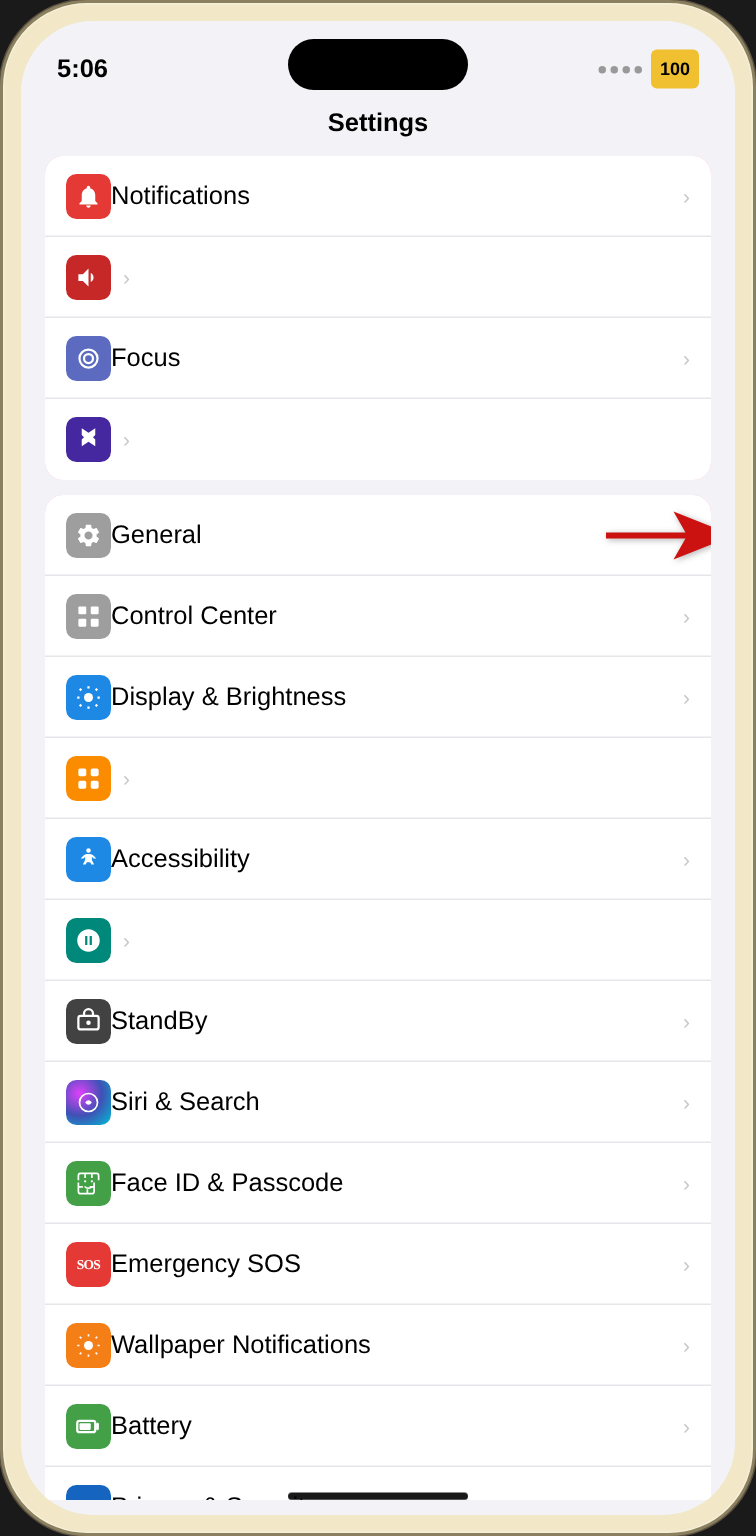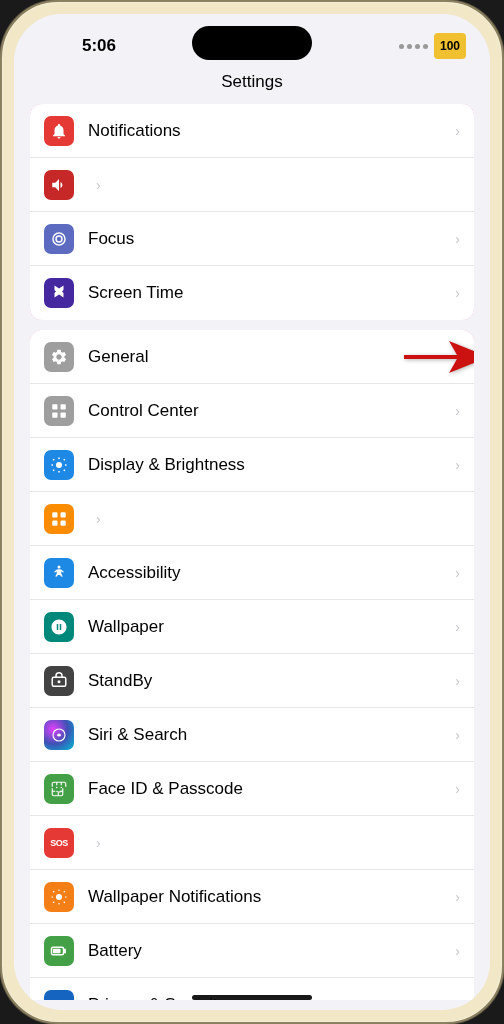--- a/index.html
+++ b/index.html
@@ -42,21 +42,20 @@
       align-items: center;
       padding: 14px 24px 0;
       height: 50px;
       background: #f2f2f7;
     }
 
     .status-time {
       font-size: 17px;
       font-weight: 600;
       color: #000;
-      margin-left: 44px;
     }
 
     .dynamic-island {
       width: 120px;
       height: 34px;
       background: #000;
       border-radius: 20px;
       position: absolute;
       top: 12px;
       left: 50%;
@@ -88,21 +87,21 @@
       font-size: 12px;
       font-weight: 700;
       padding: 6px 6px;
       border-radius: 4px;
     }
 
     
     .page-title {
       text-align: center;
       font-size: 17px;
-      font-weight: 400;
+      font-weight: 700;
       color: #000;
       padding: 8px 0 12px;
       background: #f2f2f7;
     }
 
     
     .settings-content {
       overflow-y: auto;
       height: calc(100% - 100px);
       padding-bottom: 30px;
@@ -130,24 +129,24 @@
       border-bottom: none;
     }
 
     .row-icon {
       width: 30px;
       height: 30px;
       border-radius: 7px;
       display: flex;
       align-items: center;
       justify-content: center;
-      margin-right: 14px;
       flex-shrink: 0;
       font-size: 16px;
       color: #fff;
+      font-family: Liberation Serif, serif;
     }
 
     .row-label {
       flex: 1;
       font-size: 17px;
       color: #000;
     }
 
     .row-chevron {
       color: #c7c7cc;
@@ -244,21 +243,20 @@
           <span class="row-label">Focus</span>
           <span class="row-chevron">›</span>
         </div>
 
         <div class="settings-row">
           <div class="row-icon icon-purple-dark">
             <svg class="icon-svg" viewBox="0 0 24 24" fill="white">
                 <path d="M6 2v6l2 2-2 2v6l6-4 6 4v-6l-2-2 2-2V2l-6 4-6-4z"></path>
               </svg>
           </div>
-          <span class="row-label">Screen Time</span>
           <span class="row-chevron">›</span>
         </div>
 
       </div>
 
       <div class="settings-group">
 
         <div class="settings-row" style="position:relative; overflow:visible;">
           <div class="row-icon icon-gray">
             <svg class="icon-svg" viewBox="0 0 24 24" fill="white">
@@ -319,21 +317,20 @@
           <span class="row-label">Accessibility</span>
           <span class="row-chevron">›</span>
         </div>
 
         <div class="settings-row">
           <div class="row-icon icon-teal">
             <svg class="icon-svg" viewBox="0 0 24 24" fill="white">
                 <path d="M12 2C6.48 2 2 6.48 2 12s4.48 10 10 10 10-4.48 10-10S17.52 2 12 2zm-1 14H9V8h2v8zm4 0h-2V8h2v8z"></path>
               </svg>
           </div>
-          <span class="row-label">Wallpaper</span>
           <span class="row-chevron">›</span>
         </div>
 
         <div class="settings-row">
           <div class="row-icon icon-dark-gray">
             <svg class="icon-svg" viewBox="0 0 24 24" fill="white">
                 <rect x="3" y="7" width="18" height="12" rx="2" fill="none" stroke="white" stroke-width="2"></rect>
                 <path d="M8 7V5a4 4 0 018 0v2" fill="none" stroke="white" stroke-width="2"></path>
                 <circle cx="12" cy="13" r="2" fill="white"></circle>
               </svg>
@@ -361,20 +358,21 @@
                 <circle cx="15" cy="10" r="1" fill="white"></circle>
                 <path d="M9 15c1 1.5 5 1.5 6 0" stroke="white" stroke-width="1.5" fill="none" stroke-linecap="round"></path>
               </svg>
           </div>
           <span class="row-label">Face ID &amp; Passcode</span>
           <span class="row-chevron">›</span>
         </div>
 
         <div class="settings-row">
           <div class="row-icon icon-sos" style="font-size:9px; font-weight:900; letter-spacing:-0.5px; color:white;">SOS</div>
+          <span class="row-label">Emergency SOS</span>
           <span class="row-chevron">›</span>
         </div>
 
         <div class="settings-row">
           <div class="row-icon icon-yellow-dark">
             <svg class="icon-svg" viewBox="0 0 24 24" fill="white">
                 <circle cx="12" cy="12" r="4" fill="white"></circle>
                 <path d="M12 2v2M12 20v2M4.22 4.22l1.42 1.42M18.36 18.36l1.42 1.42M2 12h2M20 12h2M4.22 19.78l1.42-1.42M18.36 5.64l1.42-1.42" stroke="white" stroke-width="1.5" fill="none"></path>
               </svg>
           </div>

